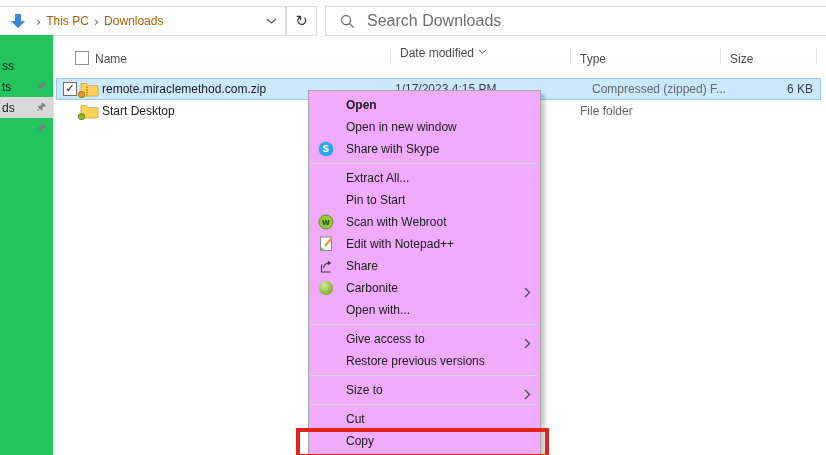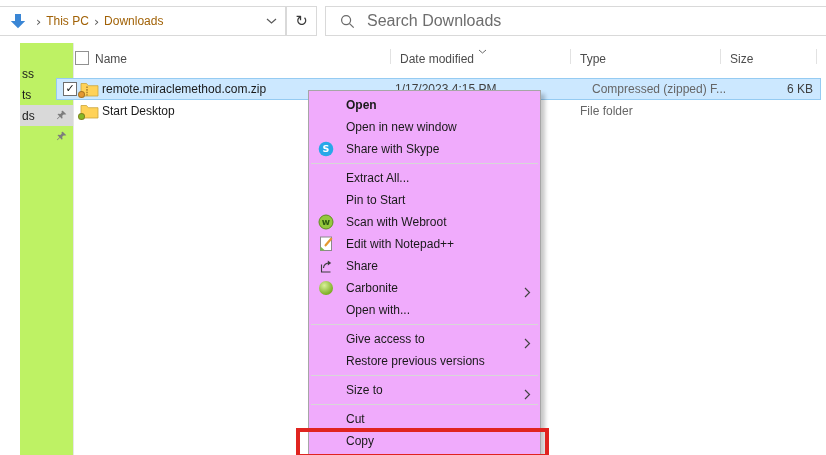--- a/index.html
+++ b/index.html
@@ -17,21 +17,21 @@
                box-sizing:border-box;display:flex;align-items:center;justify-content:center;
                font-size:15px;color:#3a3a3a;font-family:"DejaVu Sans",sans-serif;background:#fff;}
   .searchbox{position:absolute;left:325px;top:6px;width:503px;height:30px;border:1px solid #d9d9d9;
              box-sizing:border-box;display:flex;align-items:center;padding-left:14px;background:#fff;}
   .searchbox svg{flex:0 0 auto;margin-right:10px;}
   .searchbox input{border:none;outline:none;flex:1;font-family:"Liberation Sans",sans-serif;
                    font-size:16px;color:#1a1a1a;background:transparent;}
   .searchbox input::placeholder{color:#6d6d6d;opacity:1;}
 
   
-  .sidebar{position:absolute;left:0;top:43px;width:53px;bottom:0;border-right:1px solid #e6e6e6;background:#bef264;margin-left:20px;}
+  .sidebar{position:absolute;left:0;top:35px;width:53px;bottom:0;border-right:1px solid #e6e6e6;background:#22c55e;}
   .side-row{position:absolute;left:0;width:53px;height:21px;display:flex;align-items:center;}
   .side-row.selected{background:#d9d9d9;}
   .side-label{padding-left:2px;white-space:nowrap;overflow:hidden;}
   .side-pin{position:absolute;right:6px;top:5px;width:11px;height:11px;}
 
   
   .main{position:absolute;left:53px;top:43px;right:0;bottom:0;}
   .hdr{position:absolute;color:#4c4c4c;white-space:nowrap;}
   .hdr-cb{position:absolute;left:22px;top:8px;width:12px;height:12px;border:1px solid #919191;background:#fff;}
   .colsep{position:absolute;top:6px;height:15px;width:1px;background:#e2e2e2;}
@@ -114,21 +114,21 @@
         <path d="M9.8 1l5.2 5.2-1.6.5-2.4-.3-2 2 .5 3.2-1 1-2.8-2.8L2 13.5l-.7-.7 3.7-3.7L2.2 6.3l1-1 3.2.5 2-2-.3-2.4z" fill="#7d7d7d"></path>
       </svg>
     </div>
   </div>
 
   <div class="main">
 
     <div class="hdr-cb"></div>
     <span class="hdr" style="left:42px;top:9px;">Name</span>
     <div class="colsep" style="left:337px;"></div>
-    <span class="hdr" style="left:347px;top:9px;">Date modified</span>
+    <span class="hdr" style="left:347px;top:3px;">Date modified</span>
     <span class="sort-chip">
       <svg width="9" height="5" viewBox="0 0 9 5">
           <path d="M1 1l3.5 3L8 1" stroke="#6a6a6a" fill="none"></path>
         </svg>
     </span>
     <div class="colsep" style="left:517px;"></div>
     <span class="hdr" style="left:527px;top:9px;">Type</span>
     <div class="colsep" style="left:667px;"></div>
     <span class="hdr" style="left:677px;top:9px;">Size</span>
     <div class="colsep" style="left:763px;"></div>

